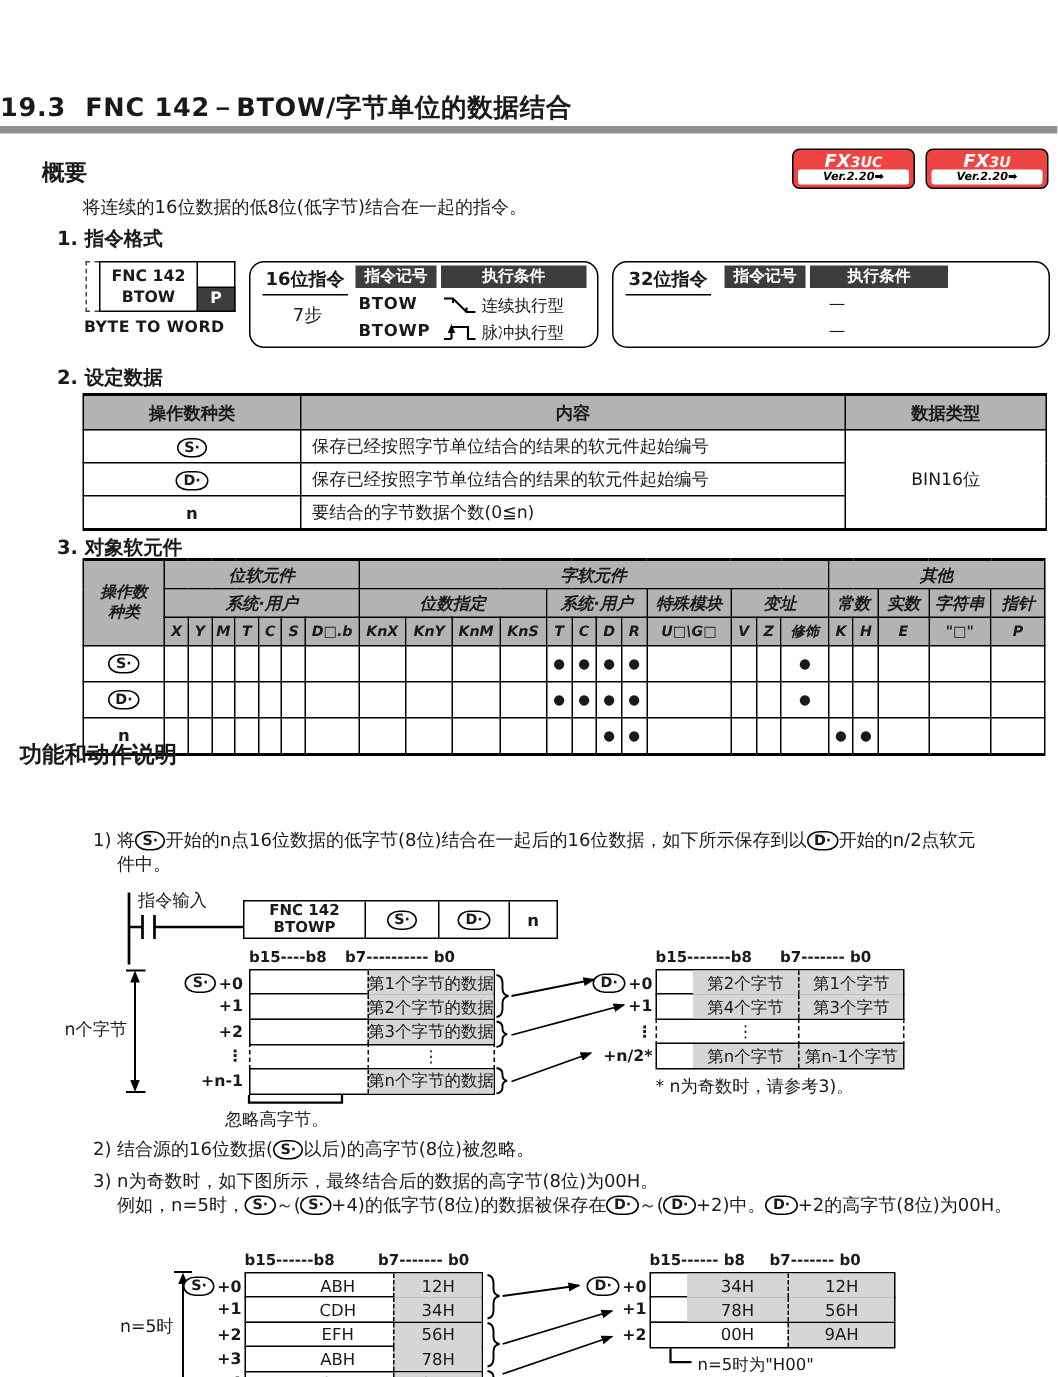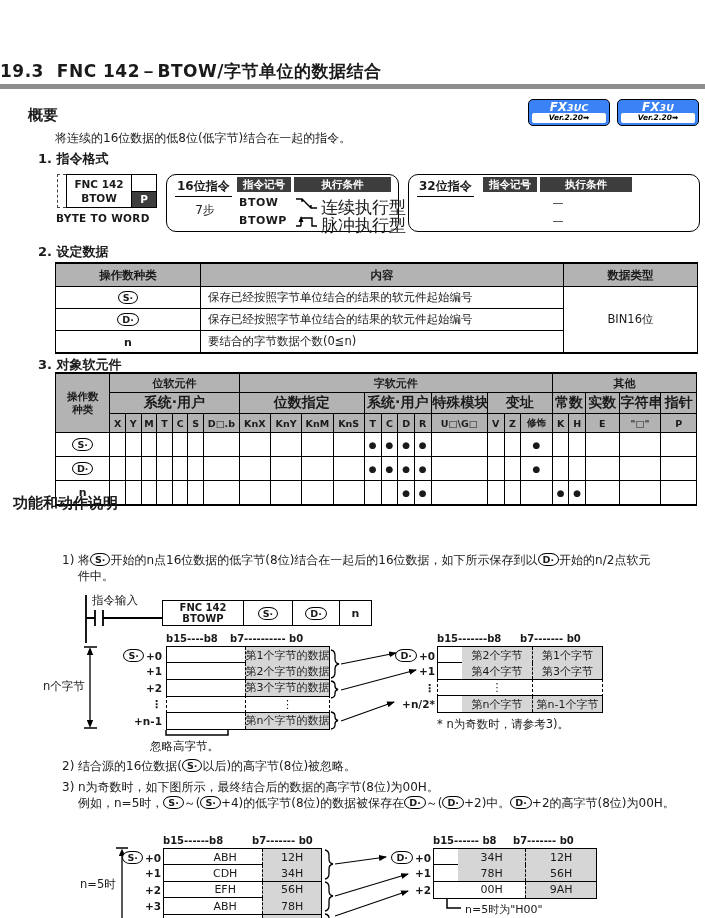--- a/index.html
+++ b/index.html
@@ -11,21 +11,21 @@
   .doc-title{font-size:17px;font-weight:bold;letter-spacing:0.5px;}
   .rule{background:#8e8e8e;height:5px;width:705px;}
   .h1{font-size:15px;font-weight:bold;}
   .sh{font-size:13px;font-weight:bold;}
   .body-text{font-size:12px;}
   
   .opv{display:inline-block;border:1.3px solid #000;border-radius:10px/8px;padding:0 4px;
        font-size:9.5px;font-weight:bold;line-height:11px;vertical-align:1px;background:#fff;}
   .nop{font-size:11px;font-weight:bold;}
   
-  .badge{position:absolute;width:82px;height:27px;background:#3b82f6;border-radius:5px;
+  .badge{position:absolute;width:82px;height:27px;background:#ef4444;border-radius:5px;
          border:1px solid #000;box-sizing:border-box;}
   .badge .logo{position:absolute;top:0;left:0;right:0;height:15px;text-align:center;color:#fff;
          font-style:italic;font-weight:bold;font-size:12px;line-height:15px;}
   .badge .logo .ser{font-size:9.5px;}
   .badge .ver{position:absolute;left:3px;right:3px;bottom:2px;height:10px;background:#fff;
          border-radius:2px;color:#000;font-size:7.5px;font-weight:bold;font-style:italic;
          text-align:center;line-height:10px;}
   
   .fnc-box{display:flex;height:34px;}
   .fnc-dash{width:9px;border:1.3px dashed #444;border-right:none;box-sizing:border-box;}
@@ -34,38 +34,38 @@
   .fnc-right{width:25px;display:flex;flex-direction:column;box-sizing:border-box;}
   .fnc-right .t{flex:1;border:1.7px solid #000;border-left:none;box-sizing:border-box;background:#fff;}
   .fnc-right .p{flex:1;border:1.7px solid #000;border-left:none;border-top:none;box-sizing:border-box;
             background:#3d3d3d;color:#fff;font-size:10.5px;font-weight:bold;text-align:center;line-height:15px;}
   .caption{font-size:10.5px;font-weight:bold;letter-spacing:0.3px;}
   .rbox{position:absolute;border:1.7px solid #000;border-radius:10px;box-sizing:border-box;height:58px;background:#fff;}
   .rtitle{position:absolute;font-size:12px;font-weight:bold;border-bottom:1.3px solid #000;padding:0 2px 1px 2px;white-space:nowrap;}
   .chip{position:absolute;height:15px;background:#3d3d3d;color:#fff;font-size:10.5px;font-weight:bold;
         text-align:center;line-height:15px;white-space:nowrap;}
   .mn{position:absolute;font-size:11px;font-weight:600;letter-spacing:0.5px;white-space:nowrap;}
-  .cond{position:absolute;font-size:17px;white-space:nowrap;font-family:Liberation Mono, monospace;}
+  .cond{position:absolute;font-size:11px;white-space:nowrap;font-family:Liberation Mono, monospace;}
   .steps{position:absolute;font-size:12px;text-align:center;white-space:nowrap;}
   .dash{position:absolute;font-size:11px;text-align:center;}
   
   table{border-collapse:collapse;table-layout:fixed;}
   .t-set{width:642px;}
   .t-set th,.t-set td{border:1px solid #000;}
   .t-set th{background:#b3b3b3;font-size:11.5px;font-weight:bold;height:20px;}
   .t-set td{height:19px;font-size:11.5px;}
   .t-set .ct{text-align:left;padding-left:7px;}
   .t-set .cc{text-align:center;}
   .t-set{border-top:2.5px solid #000;border-bottom:2.5px solid #000;padding-left:23px;}
   .t-set thead th{border-bottom:1.8px solid #000;}
   .t-dev{width:642px;border-top:2.5px solid #000;border-bottom:2.5px solid #000;}
   .t-dev th,.t-dev td{border:1px solid #000;overflow:hidden;}
-  .t-dev th{background:#b3b3b3;font-weight:bold;}
+  .t-dev th{background:#b3b3b3;font-weight:bold;font-style:italic;}
   .t-dev .g{font-size:11px;height:16px;}
-  .t-dev .s{font-size:14px;height:16px;}
+  .t-dev .s{font-size:11px;height:16px;}
   .t-dev .l{font-size:9.5px;height:16px;font-weight:bold;}
   .t-dev td{height:21px;text-align:center;font-size:9px;background:#fff;}
   .t-dev .corner{font-size:10.5px;line-height:13px;}
   
   .bits{position:absolute;font-size:10px;font-weight:bold;display:flex;}
   .bits span{display:block;white-space:nowrap;}
   .memtable{position:absolute;}
   .mrow{height:18px;border:1.6px solid #000;margin-top:-1.6px;box-sizing:border-box;display:flex;background:#fff;padding-left:24px;}
   .mrow:first-child{margin-top:0;}
   .mrow .mc{height:100%;box-sizing:border-box;display:flex;align-items:center;justify-content:center;

